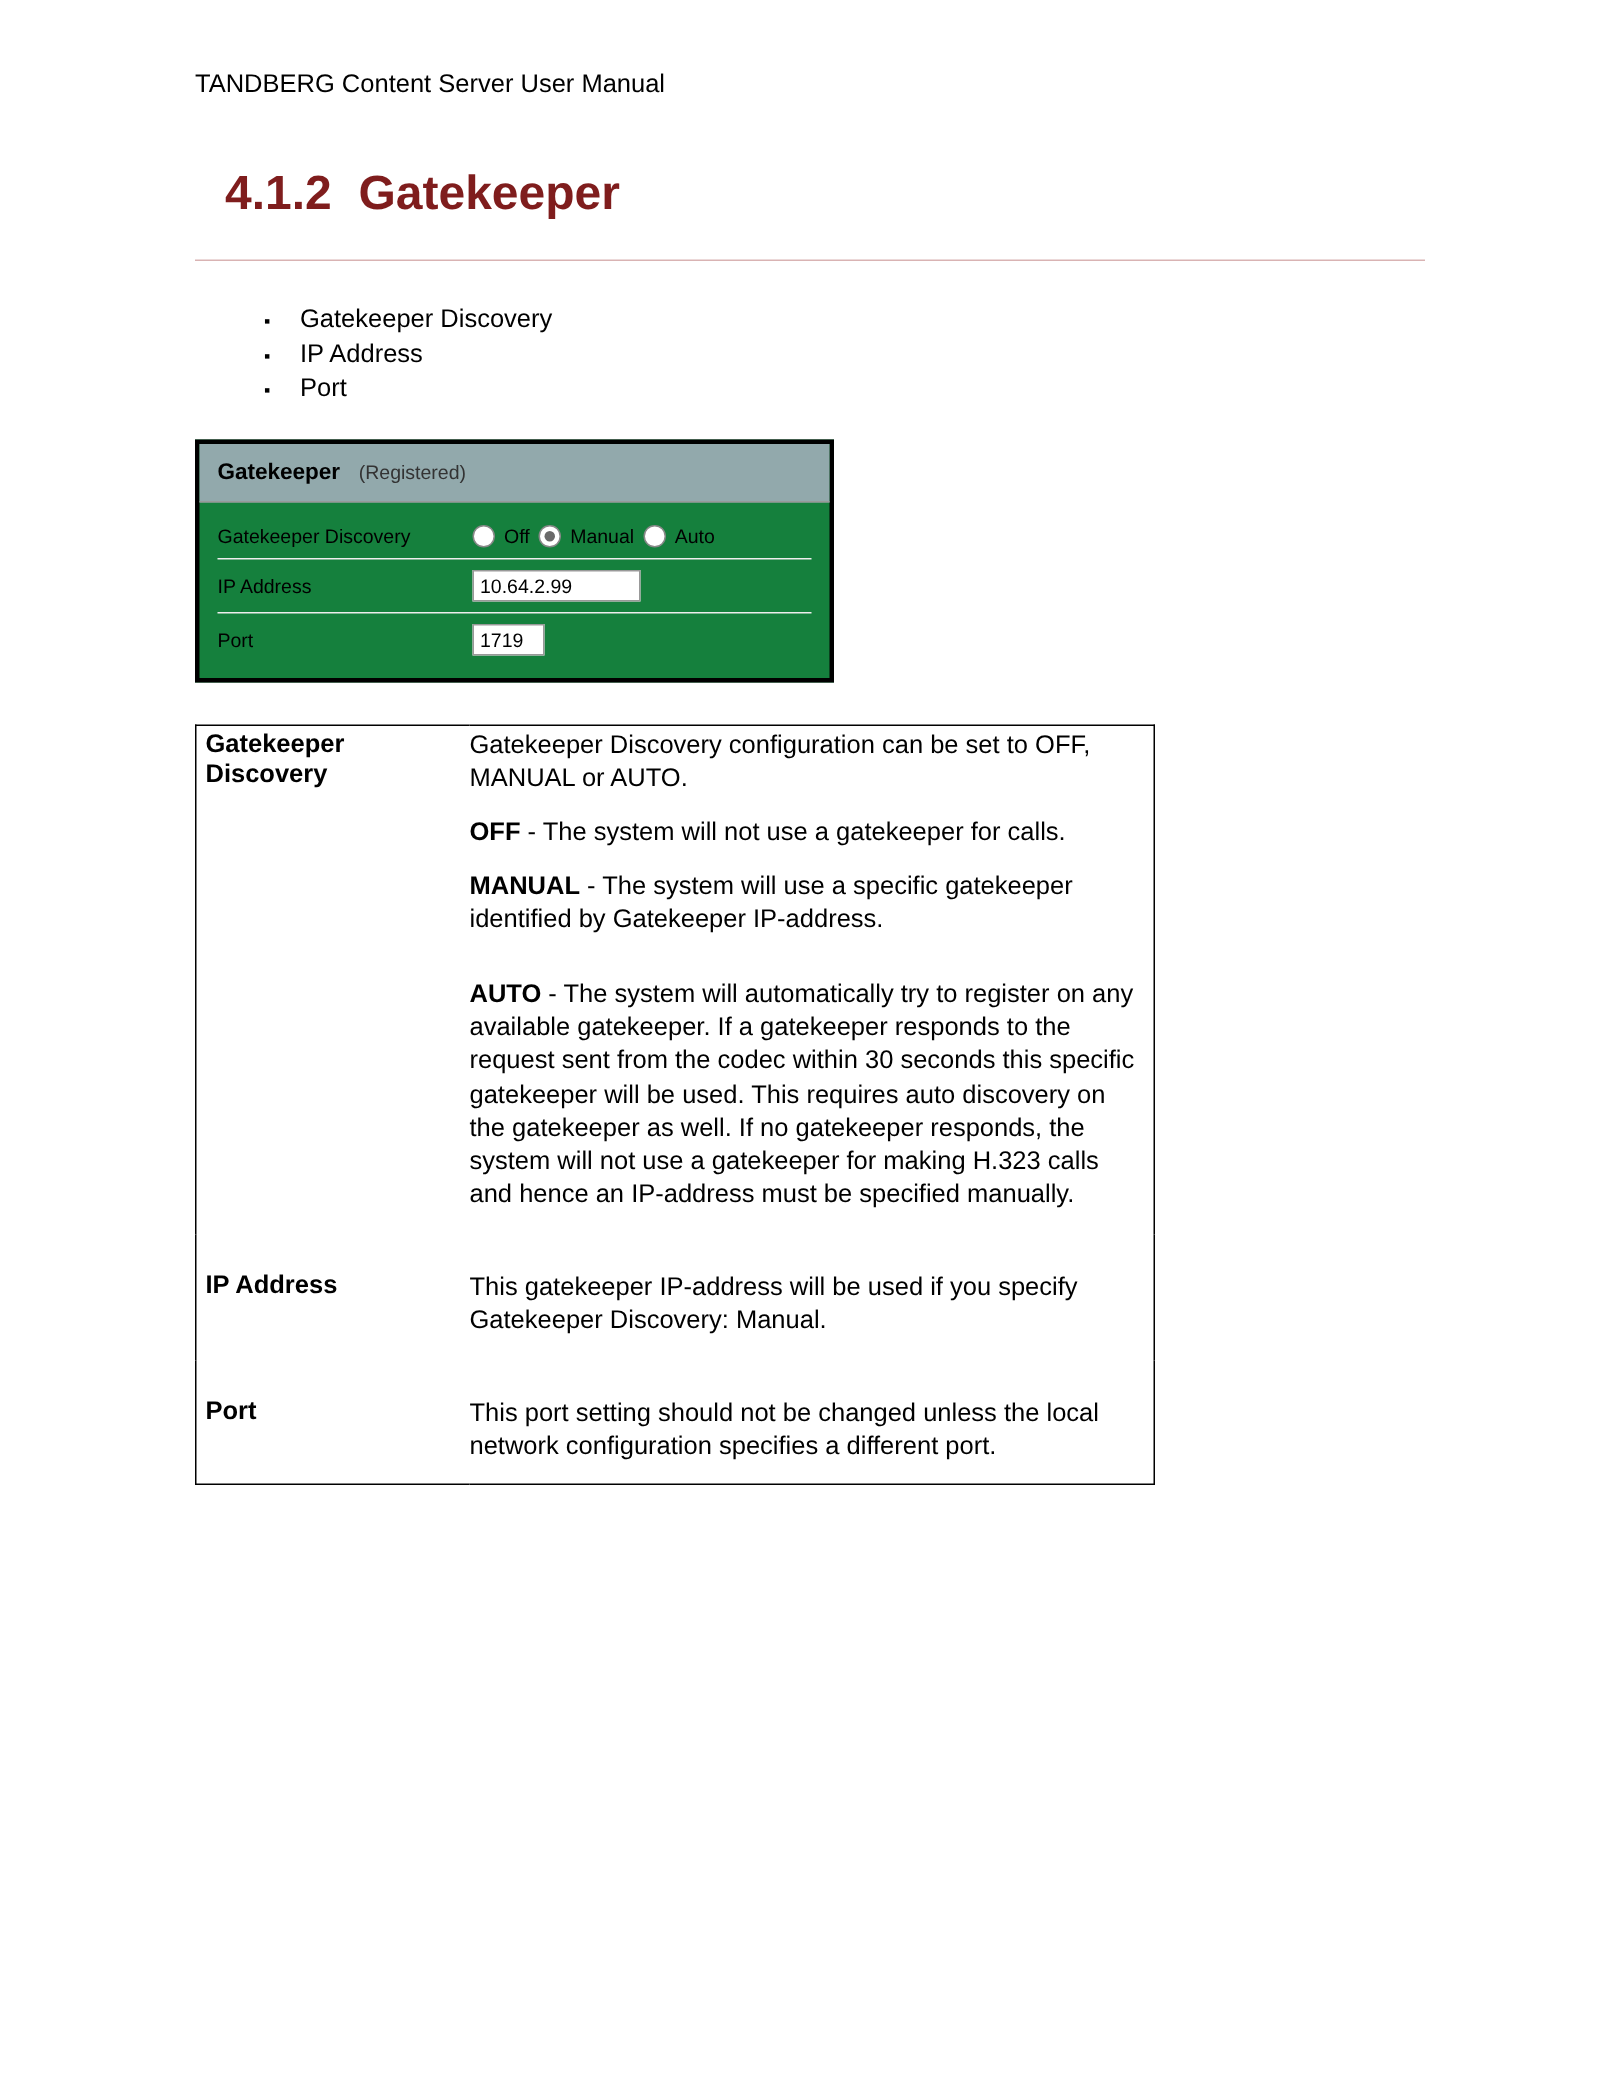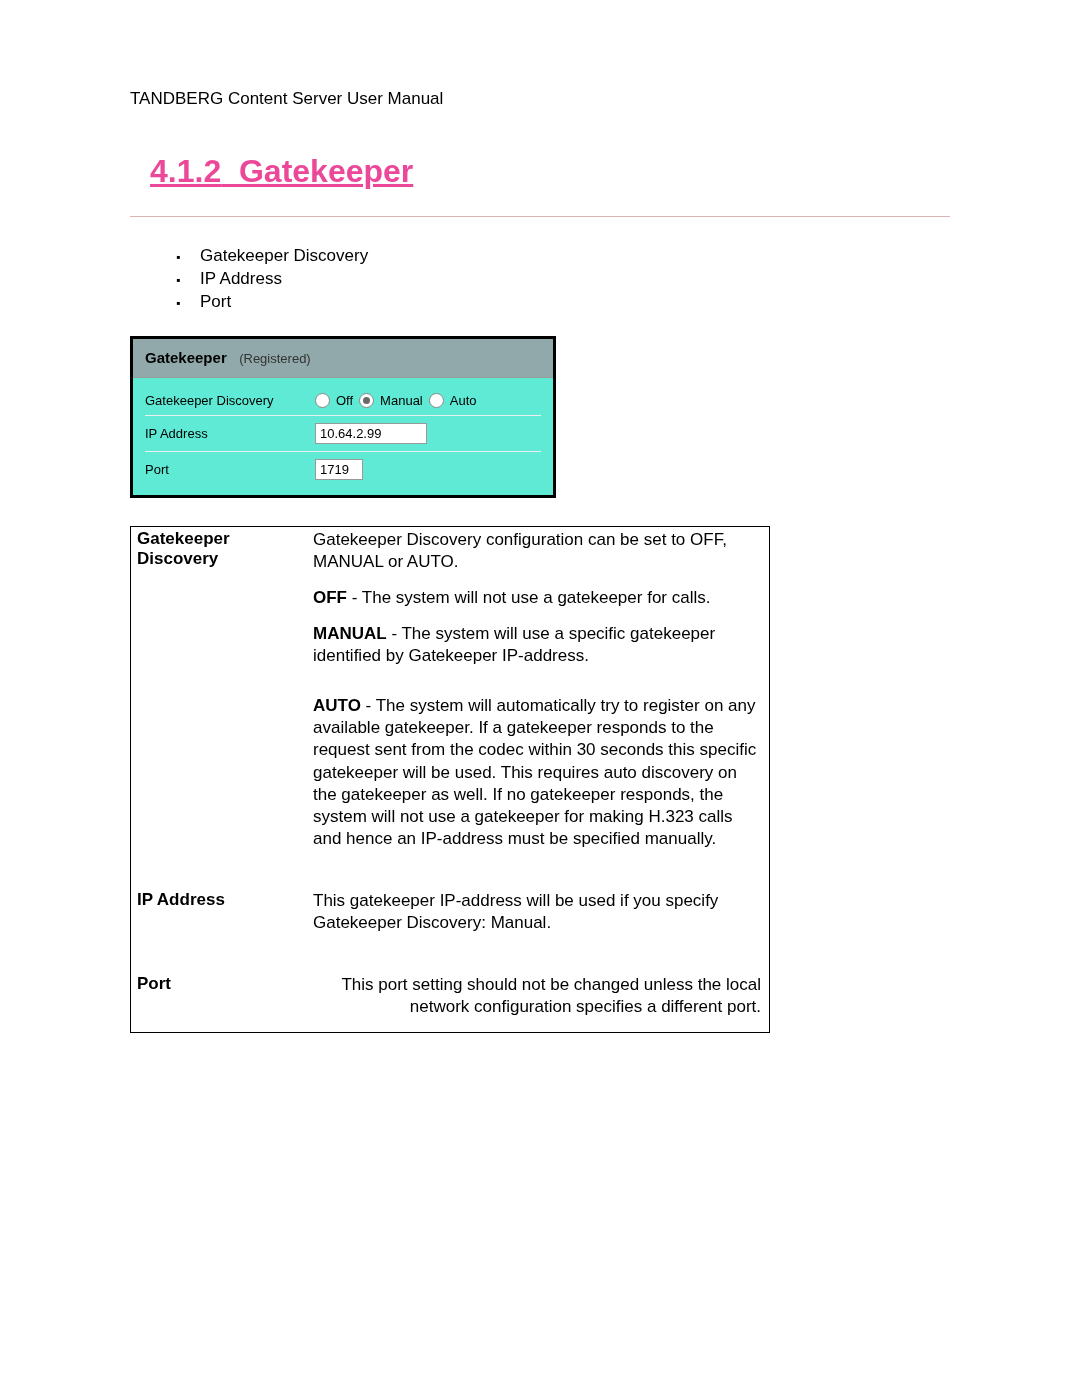--- a/index.html
+++ b/index.html
@@ -4,32 +4,31 @@
 <style>
   body {
     margin: 0;
     padding: 0;
     background: #ffffff;
     font-family: Arial, Helvetica, sans-serif;
     color: #000;
     width: 1080px;
   }
   .page {
-    padding: 89px 130px 60px 130px;
+    padding: 46px 130px 60px 130px;
   }
   .doc-header {
     font-size: 17px;
     margin-bottom: 44px;
   }
   .section-title {
     font-size: 32px;
     font-weight: bold;
-    color: #ec4899;
+    color: #7f1d1d;
     margin: 0 0 26px 20px;
-    text-decoration: underline;
   }
   .hr {
     border: none;
     border-top: 1px solid #d9b3b3;
     margin: 0 0 28px 0;
   }
   .intro {
     font-size: 17px;
     margin-bottom: 20px;
   }
@@ -48,21 +47,21 @@
     position: absolute;
     left: -24px;
     font-size: 12px;
     top: 4px;
   }
   
   .ui-box {
     border: 3px solid #000;
     width: 420px;
     margin-bottom: 28px;
-    background: #5eead4;
+    background: #15803d;
   }
   .ui-titlebar {
     background: #92a9ac;
     padding: 10px 12px;
     border-bottom: 1px solid #999;
   }
   .ui-titlebar .t1 {
     font-weight: bold;
     font-size: 15px;
     color: #000;
@@ -215,20 +214,20 @@
     </tr>
     <tr class="section-gap">
       <td class="term">IP Address</td>
       <td class="def">
         <p>This gatekeeper IP-address will be used if you specify Gatekeeper Discovery: Manual.</p>
       </td>
     </tr>
     <tr class="section-gap">
       <td class="term">Port</td>
       <td class="def">
-        <p style="margin-bottom:12px;text-align:right;">This port setting should not be changed unless the local network configuration specifies a different port.</p>
+        <p style="margin-bottom:12px;">This port setting should not be changed unless the local network configuration specifies a different port.</p>
       </td>
     </tr>
   </tbody>
     </table>
 
 
 </div>
 
 </body></html>

